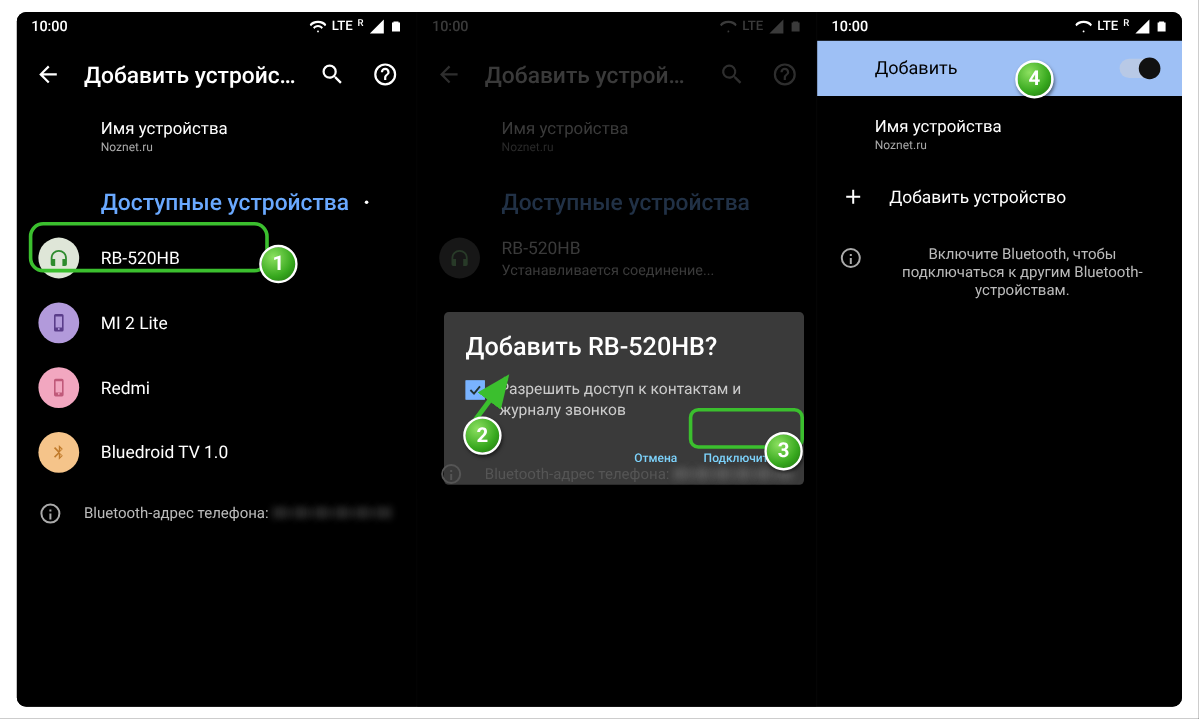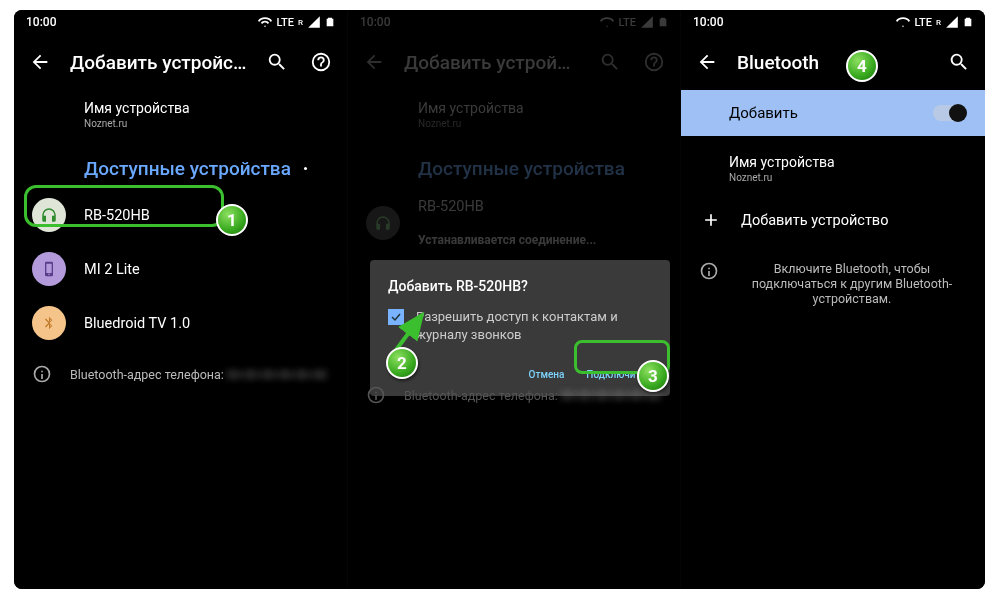--- a/index.html
+++ b/index.html
@@ -28,21 +28,21 @@
   .panel.dimmed { color: #888; }
   .dimmed .title, .dimmed .back-arrow svg, .dimmed .search-icon svg, .dimmed .help-icon svg,
   .dimmed .row .label, .dimmed .section-header, .dimmed .row .sub { color:#6b6b6b; fill:#6b6b6b; }
 
   .status-bar {
     height: 24px;
     display: flex; align-items: center; justify-content: space-between;
     padding: 0 12px; font-size: 12px; color: #fff; font-weight: 500;
   }
   .dimmed .status-bar { color: #6b6b6b; }
-  .status-right { display:flex; align-items:center; gap:4px; }
+  .status-right { display:flex; align-items:flex-start; gap:4px; }
   .status-right svg { display:block; }
 
   .toolbar {
     height: 56px;
     display: flex; align-items: center;
     padding: 0 12px;
     gap: 16px;
   }
   .toolbar .title { font-size: 19px; font-weight: 500; flex:1; white-space:nowrap; overflow:hidden; text-overflow:ellipsis;}
   .panel:not(.dimmed) .toolbar .title { color:#fff; }
@@ -72,21 +72,21 @@
     min-height: 44px;
     gap: 18px;
   }
   .row .ricon {
     width: 34px; height:34px; border-radius:50%;
     display:flex; align-items:center; justify-content:center;
     flex-shrink:0;
   }
   .row .text { flex:1; }
   .row .label { font-size:14.5px; color:#fff; }
-  .row .sub { font-size:12px; color:#888; margin-top:18px;font-weight:bold; }
+  .row .sub { font-size:12px; color:#888; margin-top:2px; }
 
   .ic-headphones { background:#dfe6d8; }
   .ic-headphones svg { fill:#2e8b2e; width:18px; height:18px;}
   .ic-phone-purple { background:#b29adb; }
   .ic-phone-purple svg { fill:#5a3d8a; width:16px; height:16px;}
   .ic-phone-pink { background:#f2a7c0; }
   .ic-phone-pink svg { fill:#c05a7a; width:16px; height:16px;}
   .ic-bluetooth { background:#f5c48a; }
   .ic-bluetooth svg { fill:#c07a2a; width:16px; height:16px;}
   .dimmed .ic-headphones { background:#2a2a2a; }
@@ -114,21 +114,21 @@
   .scrim { position:absolute; inset:0; background:rgba(0,0,0,0.45); }
   .dialog {
     position:absolute;
     left:22px; right:10px; top:250px;
     background:#3a3a3a;
     border-radius:4px;
     padding:18px 18px 8px 18px;
     color:#e6e6e6;
     box-shadow:0 6px 20px rgba(0,0,0,0.6);
   }
-  .dialog .dtitle { font-size:14px; margin-bottom:14px; font-weight:500; color:#fff;}
+  .dialog .dtitle { font-size:21px; margin-bottom:14px; font-weight:500; color:#fff;}
   .dialog .check-row { display:flex; gap:12px; font-size:13px; color:#ccc; line-height:1.35; }
   .checkbox {
     width:16px; height:16px; border:2px solid #79b3ff; background:#79b3ff;
     display:flex; align-items:center; justify-content:center; flex-shrink:0; margin-top:1px;
   }
   .checkbox svg { width:12px; height:12px; stroke:#233; stroke-width:3; fill:none;}
   .dialog .actions { display:flex; justify-content:flex-end; gap:10px; margin-top:18px; }
   .dialog .actions .btn { font-size:10px; color:#7dd3fc; padding:8px 6px; font-weight:500;}
 
   
@@ -227,20 +227,30 @@
         </div>
     </div>
     <div class="row">
       <div class="ricon ic-phone-purple">
           <svg viewBox="0 0 24 24">
             <path d="M16 1H8a2 2 0 00-2 2v18a2 2 0 002 2h8a2 2 0 002-2V3a2 2 0 00-2-2zm-4 20a1.2 1.2 0 110-2.4 1.2 1.2 0 010 2.4zm4-3H8V4h8v14z"></path>
           </svg>
         </div>
       <div class="text">
           <div class="label">MI 2 Lite</div>
+        </div>
+    </div>
+    <div class="row">
+      <div class="ricon ic-phone-pink">
+          <svg viewBox="0 0 24 24">
+            <path d="M16 1H8a2 2 0 00-2 2v18a2 2 0 002 2h8a2 2 0 002-2V3a2 2 0 00-2-2zm-4 20a1.2 1.2 0 110-2.4 1.2 1.2 0 010 2.4zm4-3H8V4h8v14z"></path>
+          </svg>
+        </div>
+      <div class="text">
+          <div class="label">Redmi</div>
         </div>
     </div>
     <div class="row">
       <div class="ricon ic-bluetooth">
           <svg viewBox="0 0 24 24">
             <path d="M12.7 12l4.3-4.3L12 2.7V10L7.4 5.4 6 6.8 11.2 12 6 17.2l1.4 1.4L12 14v7.3l5-5L12.7 12zM14 6.4l1.6 1.6L14 9.6V6.4zm1.6 9.6L14 17.6v-3.2l1.6 1.6z"></path>
           </svg>
         </div>
       <div class="text">
           <div class="label">Bluedroid TV 1.0</div>
@@ -349,33 +359,20 @@
         <span style="font-size:11px">LTE</span>
         <span style="font-size:8px;vertical-align:super">R</span>
         <svg viewBox="0 0 24 24" width="14" height="14">
             <path fill="#fff" d="M2 22h20V2L2 22z"></path>
           </svg>
         <svg viewBox="0 0 24 24" width="10" height="14">
             <path fill="#fff" d="M7 2h10v2h3v18H4V4h3V2z"></path>
           </svg>
       </span>
     </div>
-    <div class="toolbar">
-      <div class="icon-btn">
-          <svg viewBox="0 0 24 24">
-            <path d="M20 11H7.8l5.6-5.6L12 4l-8 8 8 8 1.4-1.4L7.8 13H20v-2z"></path>
-          </svg>
-        </div>
-      <div class="title">Bluetooth</div>
-      <div class="icon-btn">
-          <svg viewBox="0 0 24 24">
-            <path d="M15.5 14h-.8l-.3-.3A6.5 6.5 0 109.5 16c1.6 0 3.1-.6 4.2-1.6l.3.3v.8l5 5 1.5-1.5-5-5zM9.5 14A4.5 4.5 0 119.5 5a4.5 4.5 0 010 9z"></path>
-          </svg>
-        </div>
-    </div>
     <div class="switch-row">
       <span>Добавить</span>
       <div class="switch">
           <div class="knob"></div>
         </div>
     </div>
     <div class="section" style="padding-left:48px; padding-top:18px;">
       <div class="label">Имя устройства</div>
       <div class="sub">Noznet.ru</div>
     </div>

